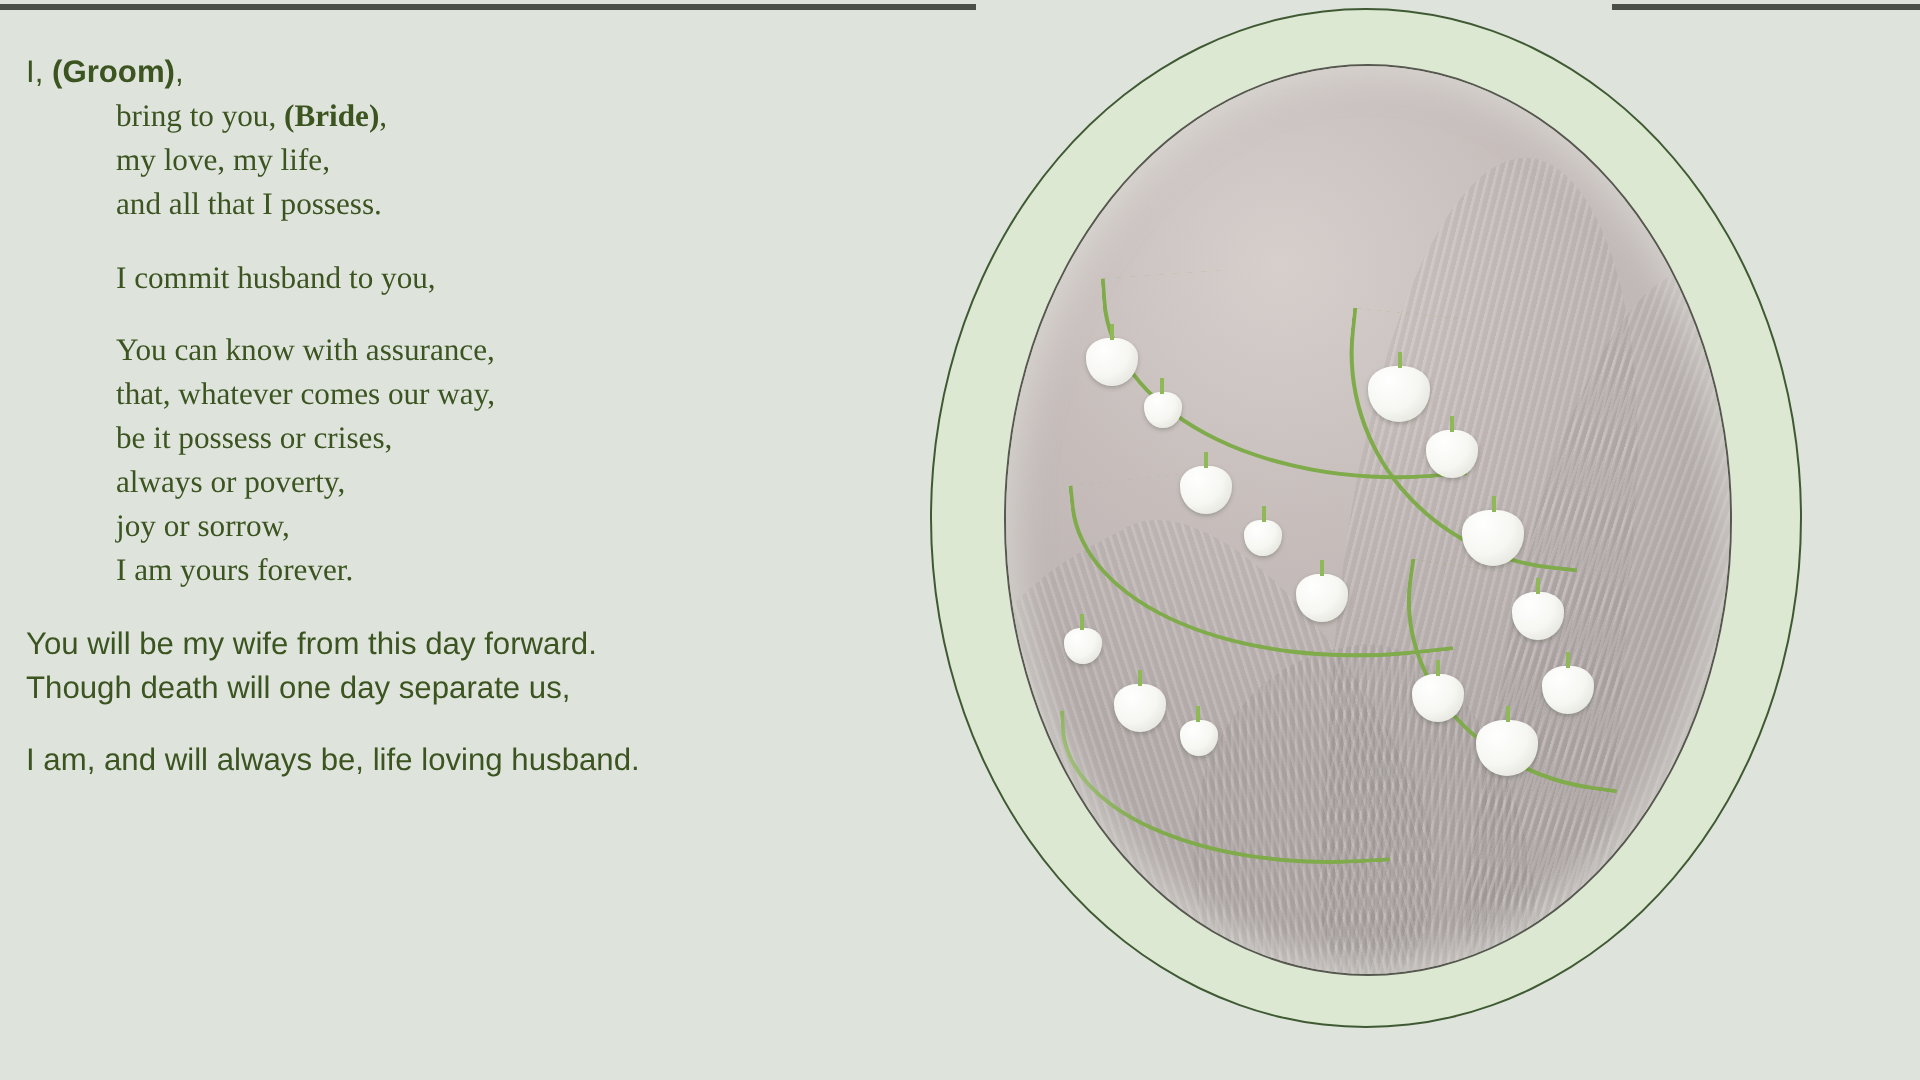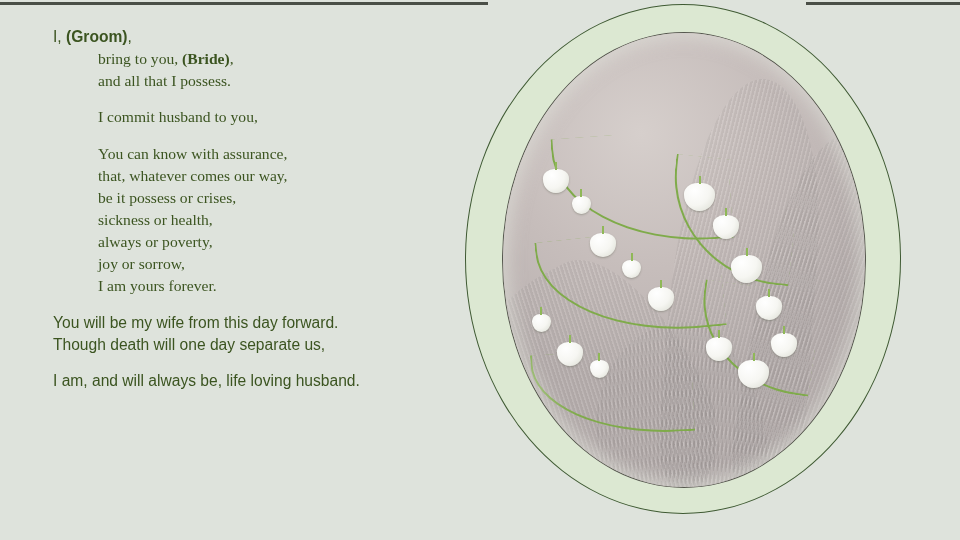--- a/index.html
+++ b/index.html
@@ -38,21 +38,20 @@
     position: absolute;
     left: 0;
     top: 0;
     width: 470px;
     height: 448px;
     box-sizing: border-box;
     padding: 26px 12px 15px 13px;
     color: #3b5420;
     font-size: 15.6px;
     line-height: 1.42;
-    margin-left: 40px;
   }
 
   .vblock { margin: 0 0 0 0; }
   .vblock + .vblock { margin-top: 14px; }
 
   .vline {
     white-space: pre-wrap;
     margin: 0;
   }
   .vline.indent { padding-left: 45px; font-family: Liberation Serif, serif; }
@@ -192,30 +191,30 @@
 
 <div id="slide" style="background: rgb(222, 227, 220);">
 
   <div class="top-rule left" style="background: rgb(74, 79, 71);"></div>
   <div class="top-rule right" style="background: rgb(74, 79, 71);"></div>
 
   <div id="vows" style="color: rgb(59, 84, 32);">
       <div class="vblock">
         <div class="vline"><span>I, </span><b>(Groom)</b><span>,</span></div>
         <div class="vline indent"><span>bring to you, </span><b>(Bride)</b><span>,</span></div>
+        <div class="vline indent"><span>my love, my life,</span></div>
         <div class="vline indent"><span>and all that I possess.</span></div>
       </div>
       <div class="vblock">
         <div class="vline indent"><span>I commit husband to you,</span></div>
       </div>
       <div class="vblock">
         <div class="vline indent"><span>You can know with assurance,</span></div>
         <div class="vline indent"><span>that, whatever comes our way,</span></div>
         <div class="vline indent"><span>be it possess or crises,</span></div>
-        <div class="vline indent"><span>sickness or health,</span></div>
         <div class="vline indent"><span>always or poverty,</span></div>
         <div class="vline indent"><span>joy or sorrow,</span></div>
         <div class="vline indent"><span>I am yours forever.</span></div>
       </div>
       <div class="vblock">
         <div class="vline"><span>You will be my wife from this day forward.</span></div>
         <div class="vline"><span>Though death will one day separate us,</span></div>
       </div>
       <div class="vblock justify">
         <div class="vline"><span>I am, and will always be, life loving husband.</span></div>

